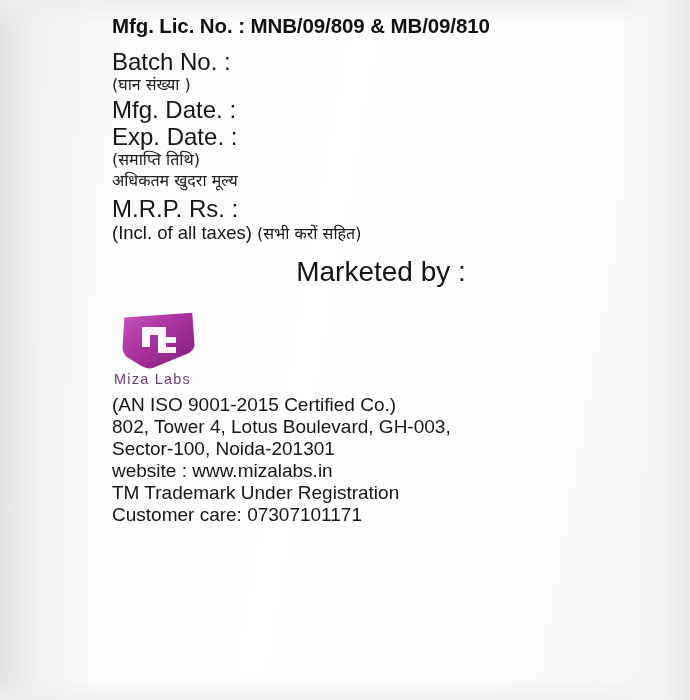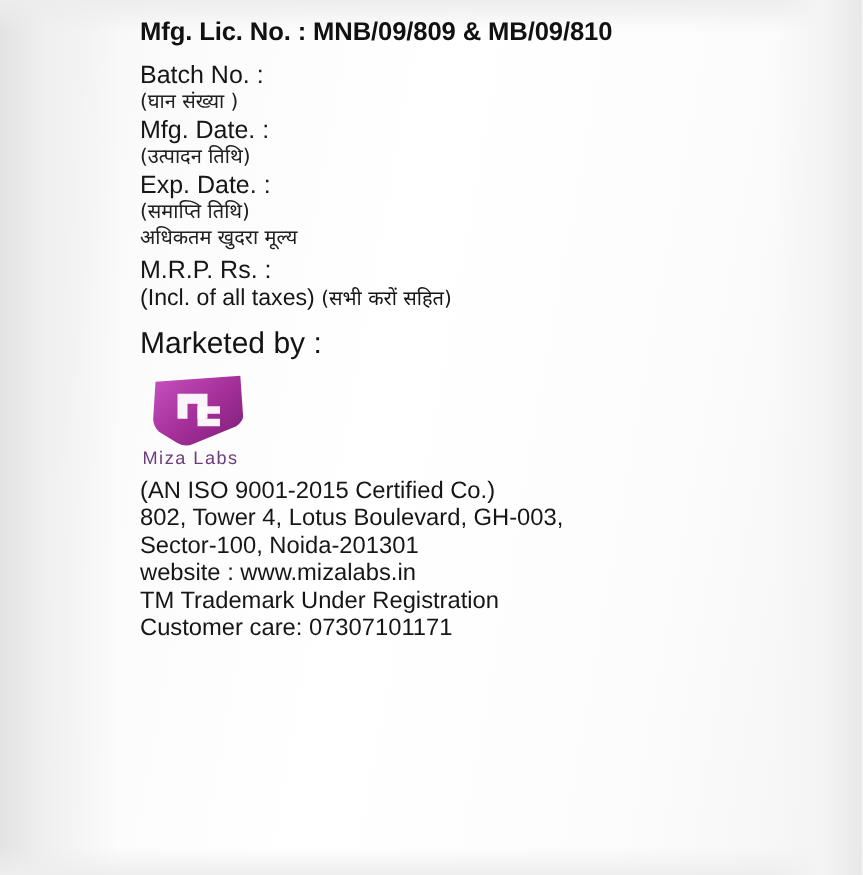--- a/index.html
+++ b/index.html
@@ -62,21 +62,21 @@
     white-space: nowrap;
   }
   .title {
     font-size: 20.5px;
     font-weight: bold;
     letter-spacing: -0.1px;
     margin-bottom: 13px;
     color: #111111;
   }
   .field {
-    font-size: 20px;
+    font-size: 24px;
     margin-bottom: 3px;
     color: #161616;
   }
   .hindi {
     font-size: 16px;
     margin-bottom: 5px;
     color: #202020;
     font-family: "DejaVu Sans", sans-serif;
   }
   .hindi.tight {
@@ -85,24 +85,25 @@
   .per-line {
     font-size: 18.5px;
     margin-bottom: 6px;
     color: #161616;
   }
   .per-line .hi {
     font-family: "DejaVu Sans", sans-serif;
     font-size: 16px;
   }
   .marketed {
-    font-size: 24px;
+    font-size: 28px;
     margin-top: 16px;
-    margin-bottom: 8px;
+    margin-bottom: 21px;
     color: #141414;
+    text-align: center;
   }
   .logo-wrap {
     margin-top: 4px;
     margin-bottom: 8px;
     width: 150px;
   }
   .logo-mark {
     width: 96px;
     height: 62px;
     position: relative;
@@ -132,21 +133,20 @@
   <div class="bottom-shade"></div>
 
   <div class="content">
 
     <div class="line title">Mfg. Lic. No. : MNB/09/809 &amp; MB/09/810</div>
 
     <div class="line field">Batch No.  :</div>
     <div class="line hindi">(घान संख्या )</div>
 
     <div class="line field">Mfg. Date.  :</div>
-    <div class="line hindi">(उत्पादन तिथि)</div>
 
     <div class="line field">Exp. Date.  :</div>
     <div class="line hindi">(समाप्ति तिथि)</div>
 
     <div class="line hindi tight">अधिकतम खुदरा मूल्य</div>
     <div class="line field">M.R.P. Rs.  :</div>
 
 
     <div class="line per-line">
       <span>(Incl. of all taxes)</span>

